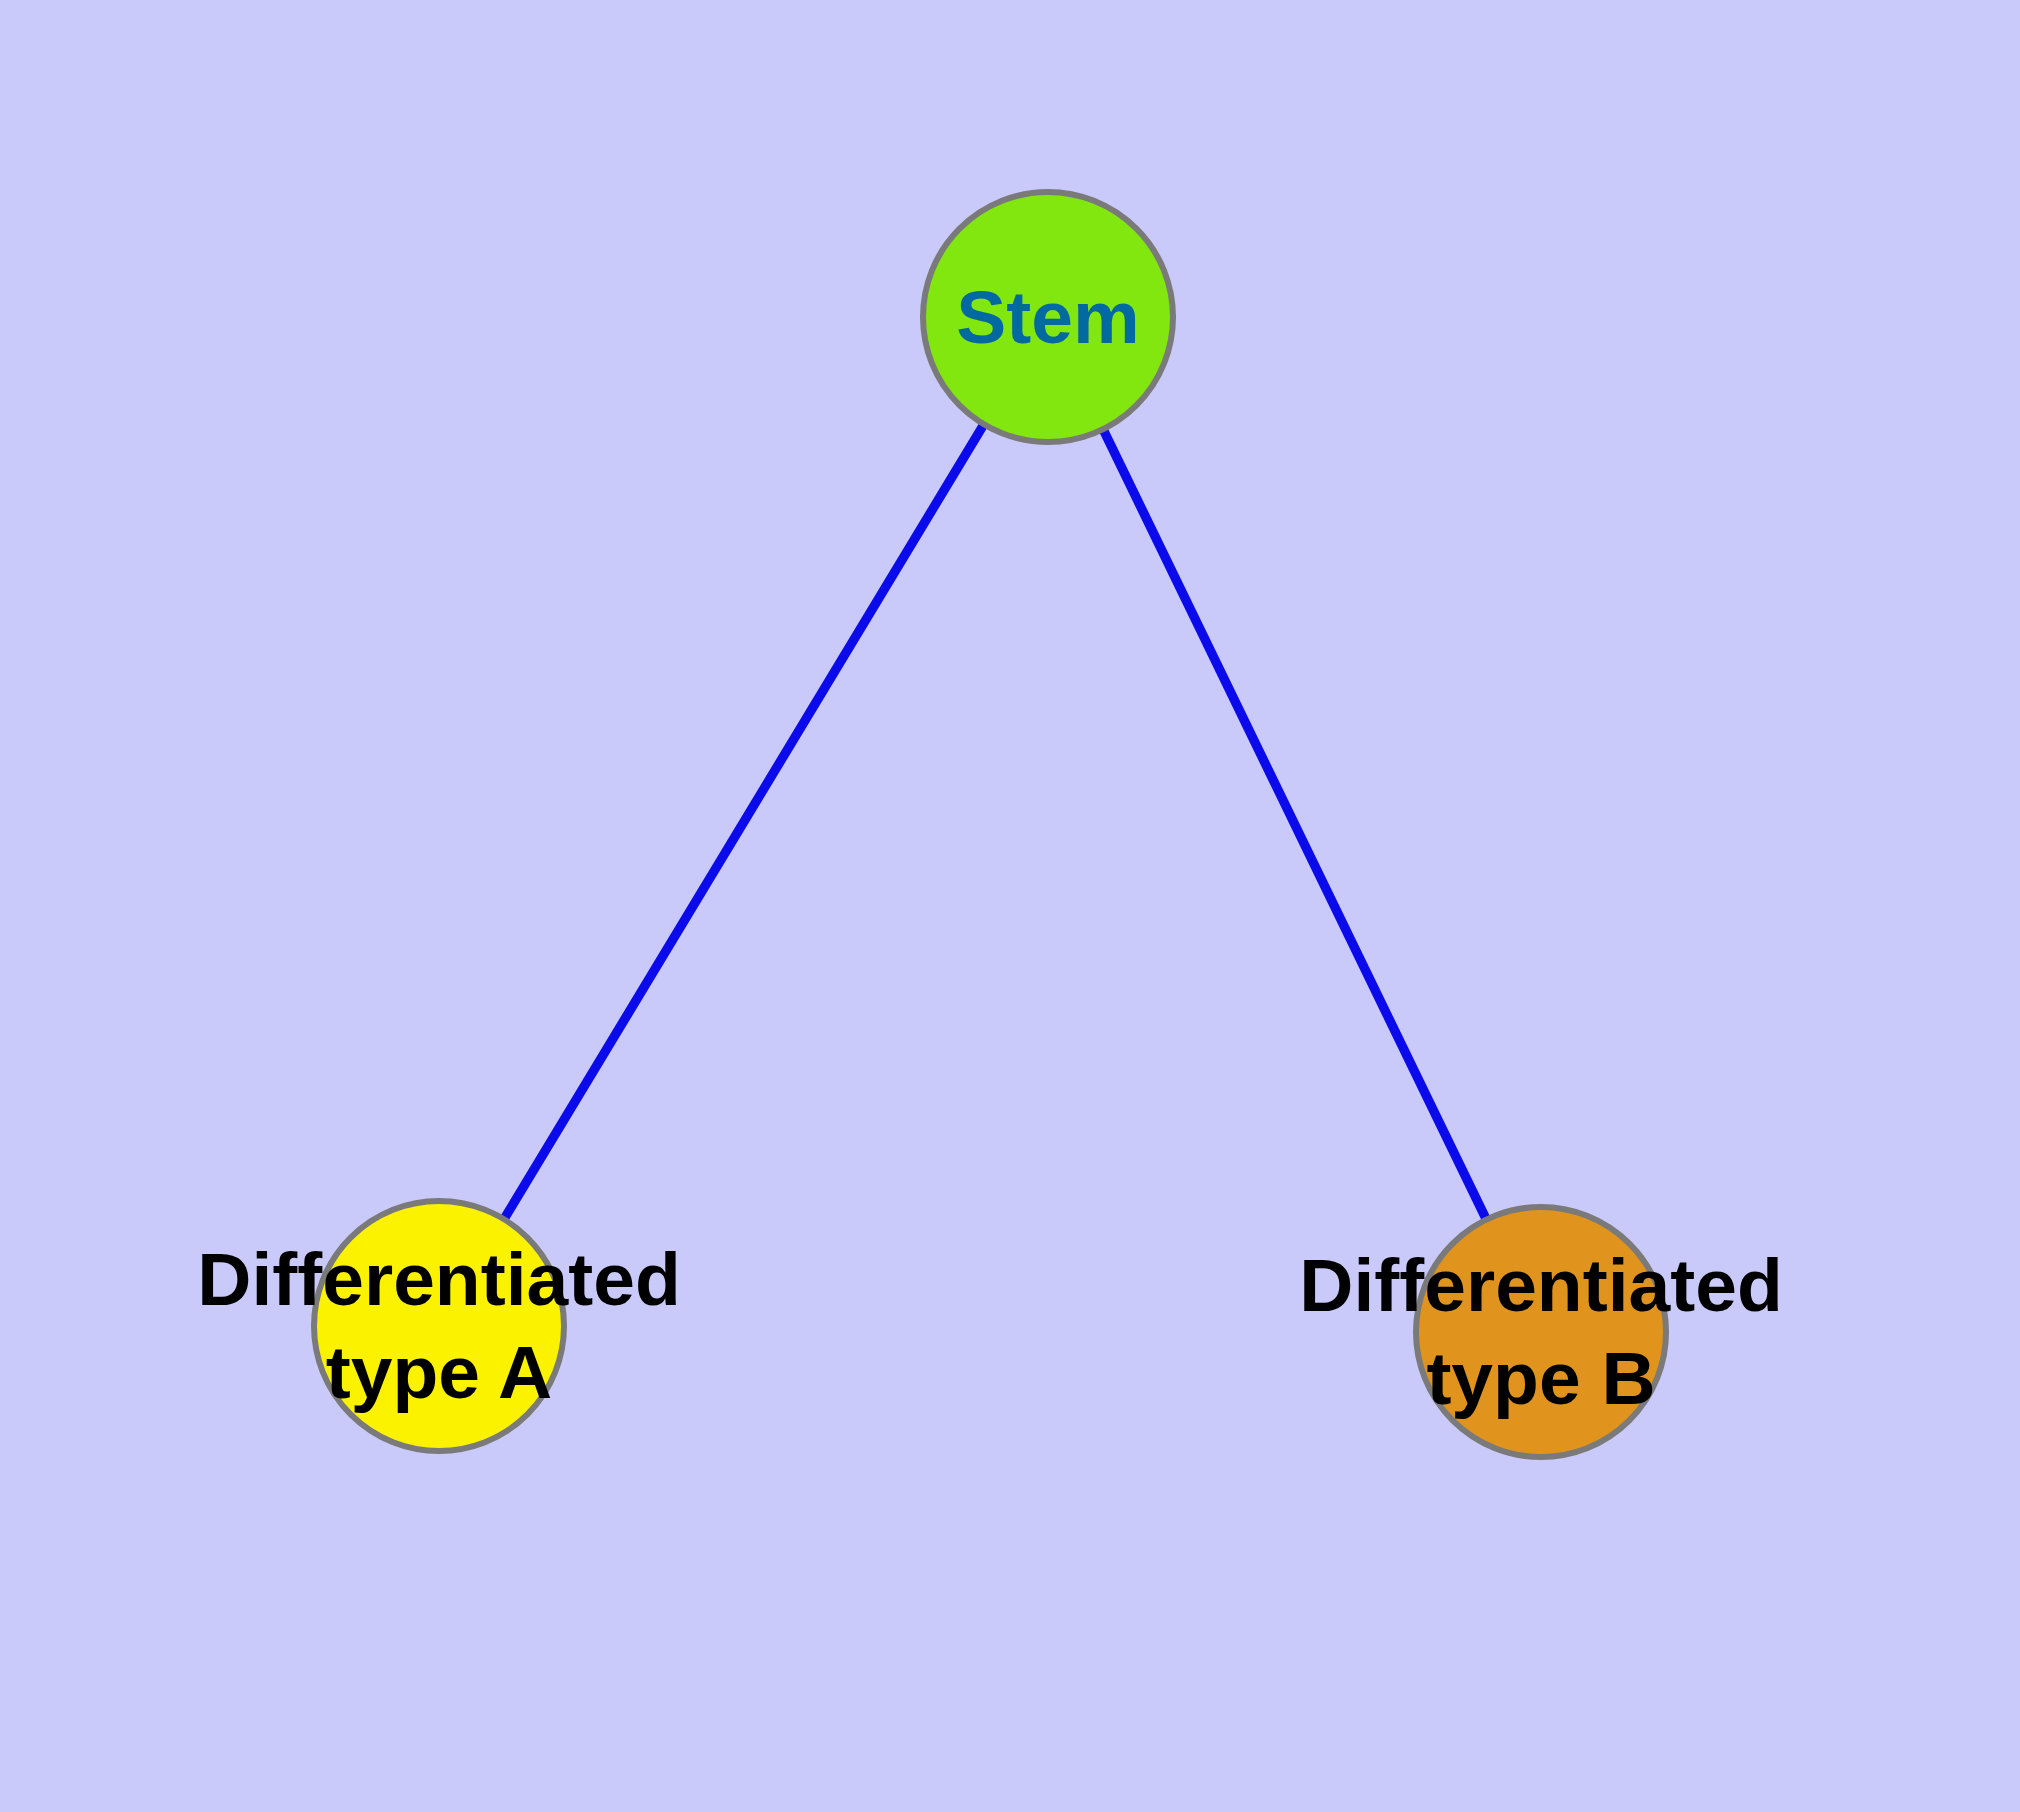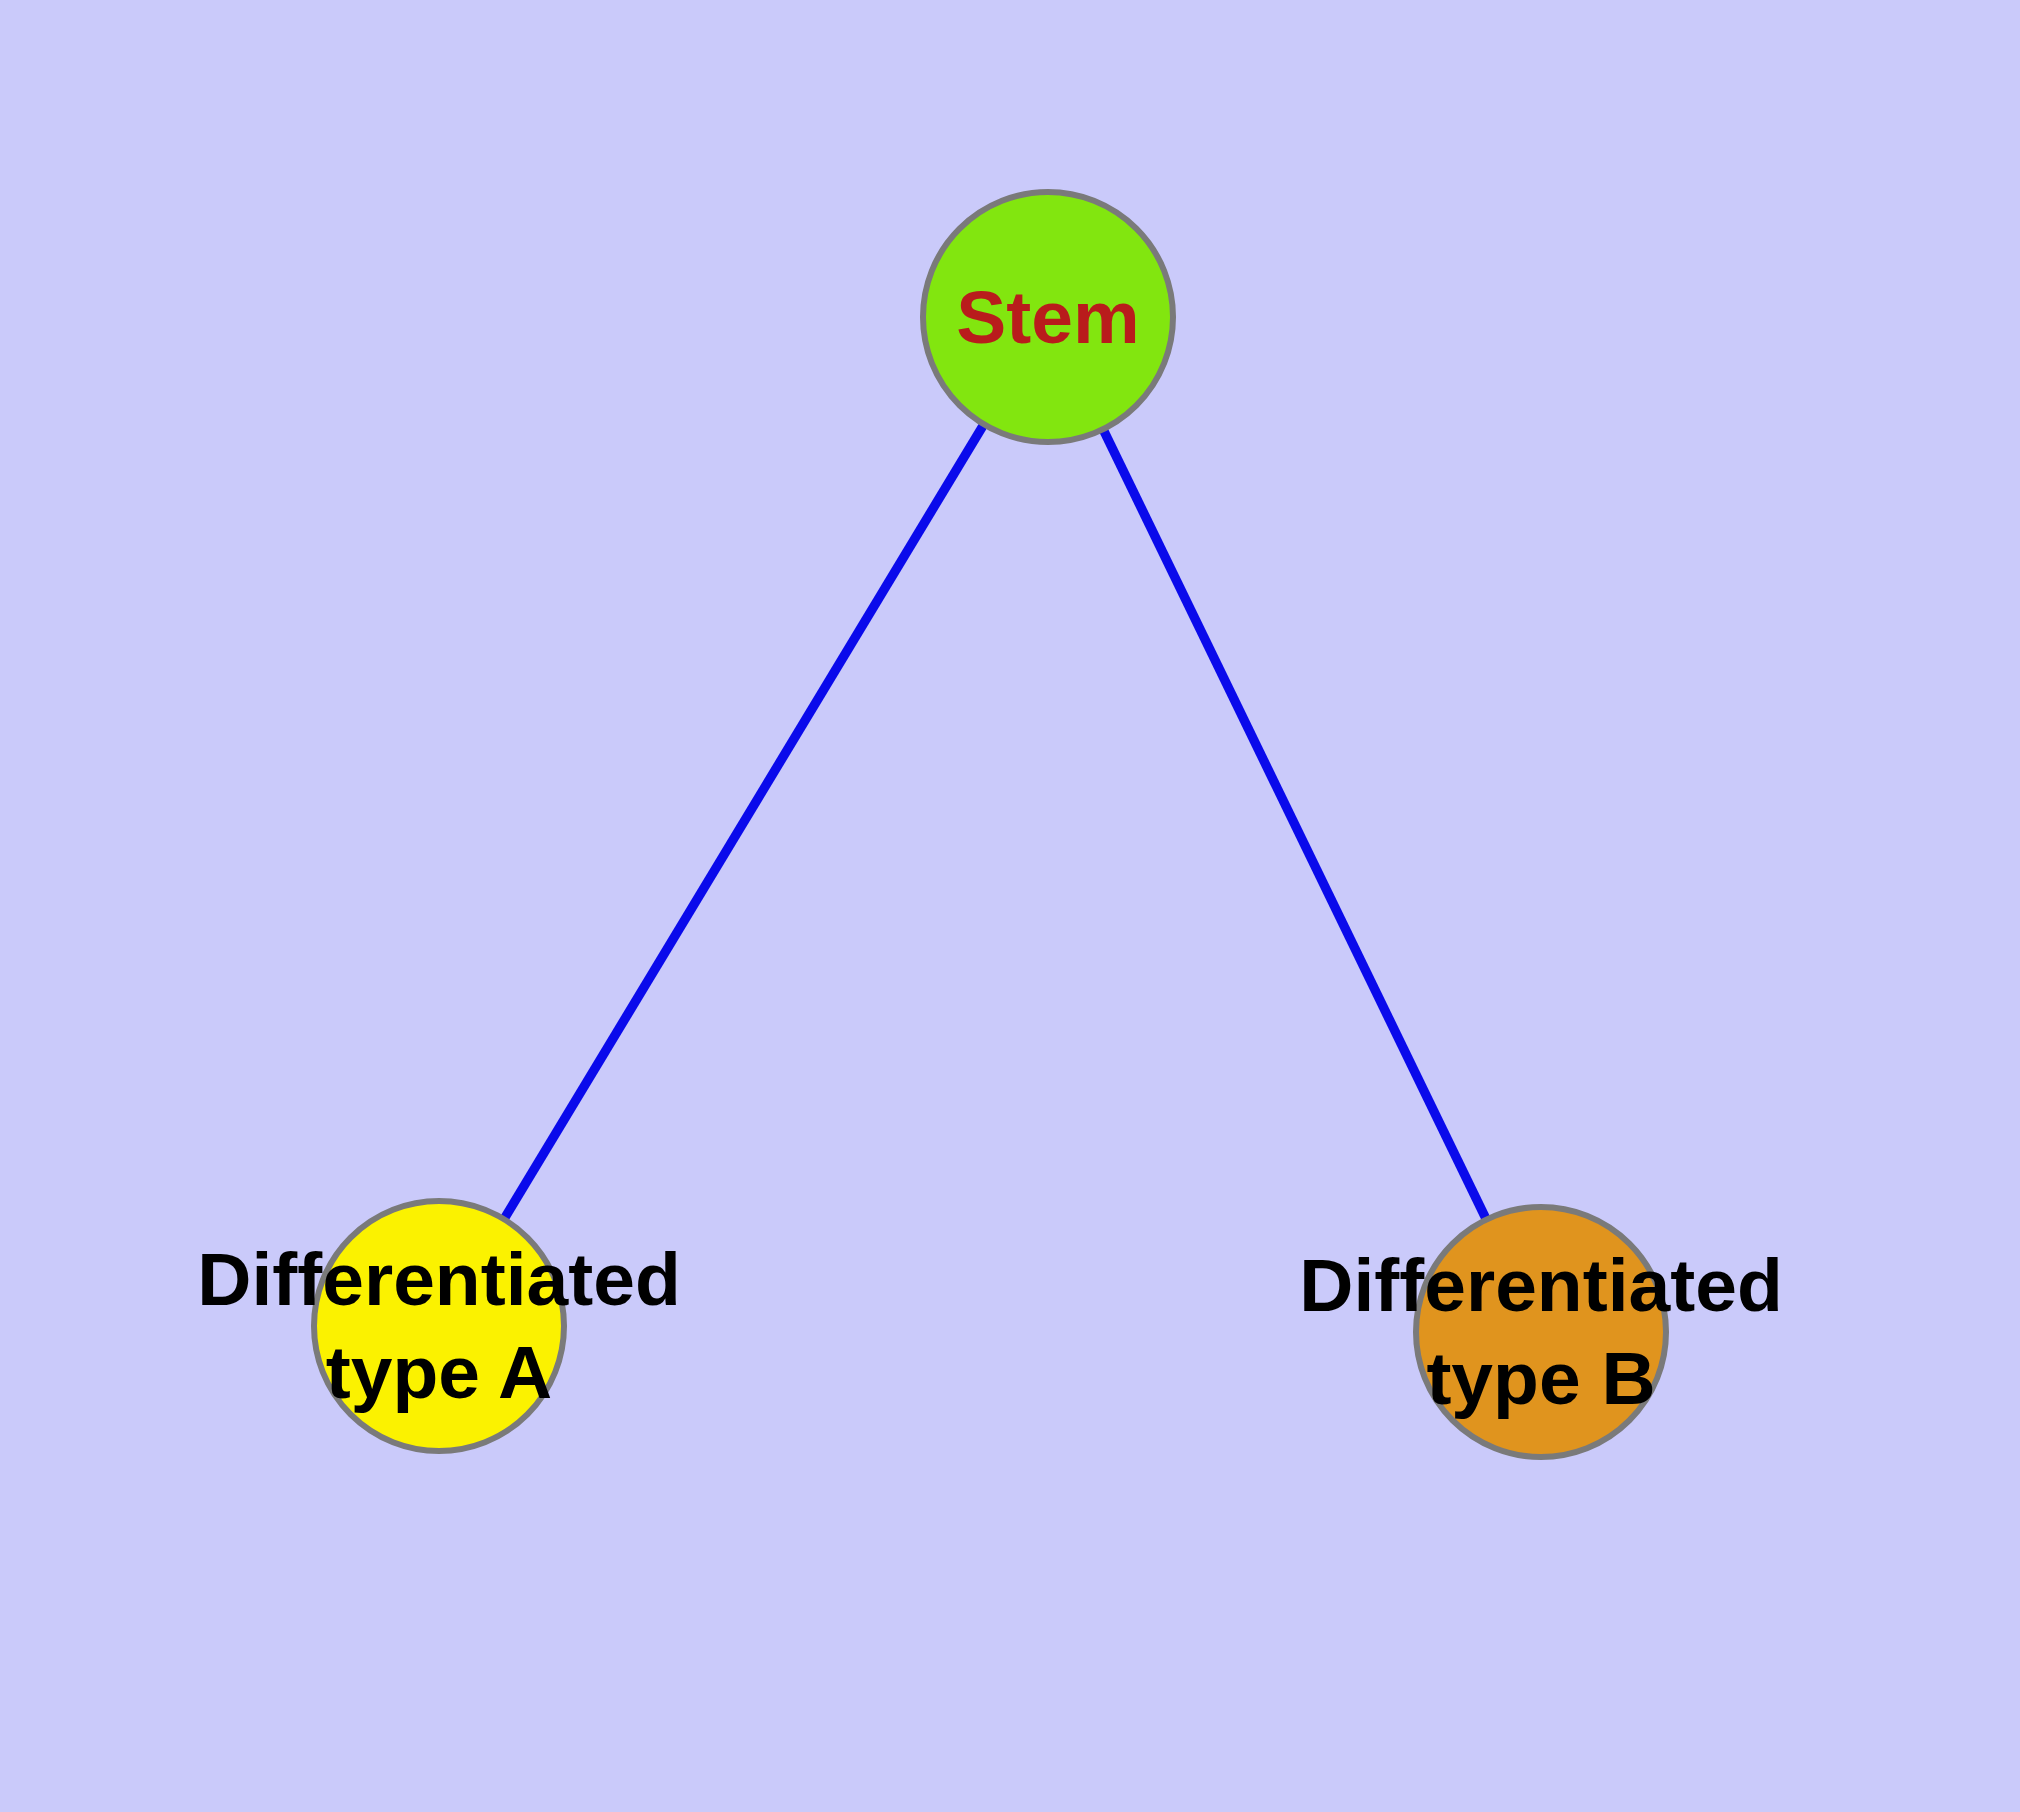--- a/index.html
+++ b/index.html
@@ -61,20 +61,20 @@
 
   <svg class="edges" viewBox="0 0 2384 2138" xmlns="http://www.w3.org/2000/svg">
     <line class="edge" x1="1237" y1="374" x2="518" y2="1565" style="stroke: rgb(10, 10, 235);"></line>
     <line class="edge" x1="1237" y1="374" x2="1818" y2="1572" style="stroke: rgb(10, 10, 235);"></line>
   </svg>
 
   <div class="node node-stem" style="background: rgb(130, 230, 15); border-color: rgb(122, 122, 122);"></div>
   <div class="node node-a" style="background: rgb(251, 242, 0); border-color: rgb(122, 122, 122);"></div>
   <div class="node node-b" style="background: rgb(224, 148, 30); border-color: rgb(122, 122, 122);"></div>
 
-  <div class="node-label label-stem" style="color: #b91c1c; text-align: right;">Stem</div>
+  <div class="node-label label-stem" style="color: #0369a1; text-align: right;">Stem</div>
   <div class="node-label label-a" style="color: rgb(0, 0, 0);">Differentiated
 type A</div>
   <div class="node-label label-b" style="color: rgb(0, 0, 0);">Differentiated
 type B</div>
 
 </div>
 
 
 </body></html>

